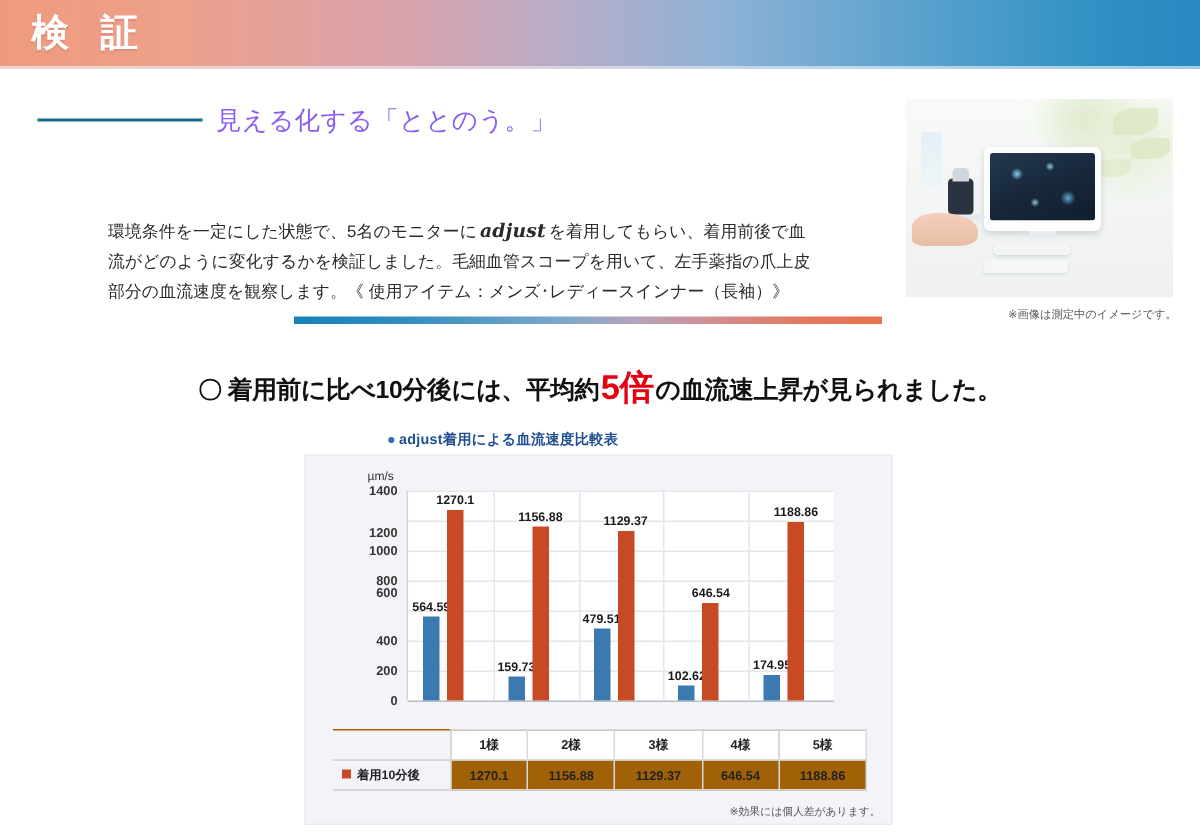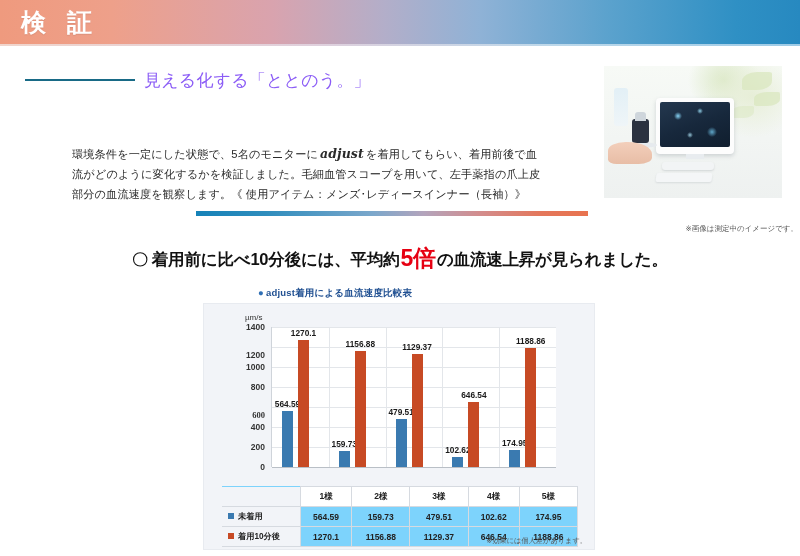--- a/index.html
+++ b/index.html
@@ -234,23 +234,22 @@
     box-shadow: 0 1px 2px rgba(120,130,140,0.20);
     transform: skewX(-8deg);
   }
   .photo-caption {
     position: absolute;
     left: 672px;
     top: 205px;
     width: 126px;
     font-size: 7.5px;
     color: #555555;
-    text-align: right;
+    text-align: left;
     letter-spacing: 0;
-    margin-top: 19px;
   }
 
   
   .result-headline {
     position: absolute;
     left: 132px;
     top: 243px;
     font-size: 16.5px;
     font-weight: bold;
     color: #111111;
@@ -373,21 +372,21 @@
   }
 
   
   .chart-table {
     position: absolute;
     left: 18px;
     top: 182px;
     width: 356px;
     border-collapse: collapse;
     font-size: 8.5px;
-    background: #7dd3fc;
+    background: #a16207;
   }
   .chart-table td, .chart-table th {
     border: 1px solid #d6dae0;
     padding: 3px 2px;
     text-align: center;
     font-weight: bold;
     color: #222222;
     height: 13px;
   }
   .chart-table .corner {
@@ -471,21 +470,21 @@
 </div>
 
 <div class="chart-panel">
   <div class="axis-unit">µm/s</div>
 
   <div class="plot-wrap">
     <div class="y-axis" id="y-axis">
         <div class="y-tick" style="top: 140px;">0</div>
         <div class="y-tick" style="top: 120px;">200</div>
         <div class="y-tick" style="top: 100px;">400</div>
-        <div class="y-tick" style="top: 88px; font-family: Liberation Serif, serif;">600</div>
+        <div class="y-tick" style="top: 68px;">600</div>
         <div class="y-tick" style="top: 60px;">800</div>
         <div class="y-tick" style="top: 40px;">1000</div>
         <div class="y-tick" style="top: 28px;">1200</div>
         <div class="y-tick" style="top: 0px;">1400</div>
       </div>
     <div class="plot-area" id="plot-area">
         <div class="gridline zero" style="top: 140px;"></div>
         <div class="gridline" style="top: 120px;"></div>
         <div class="gridline" style="top: 100px;"></div>
         <div class="gridline" style="top: 80px;"></div>
@@ -536,28 +535,20 @@
         <th class="corner"></th>
       <th class="cat-head">1様</th>
           <th class="cat-head">2様</th>
           <th class="cat-head">3様</th>
           <th class="cat-head">4様</th>
           <th class="cat-head">5様</th>
         </tr>
     </thead>
     <tbody id="table-body">
         <tr>
-          <td class="legend-cell"><span class="legend-swatch pre" style="background: rgb(58, 122, 176);"></span>未着用</td>
-          <td>564.59</td>
-          <td>159.73</td>
-          <td>479.51</td>
-          <td>102.62</td>
-          <td>174.95</td>
-        </tr>
-        <tr>
           <td class="legend-cell"><span class="legend-swatch post" style="background: rgb(199, 74, 36);"></span>着用10分後</td>
           <td>1270.1</td>
           <td>1156.88</td>
           <td>1129.37</td>
           <td>646.54</td>
           <td>1188.86</td>
         </tr>
       </tbody>
   </table>
 

